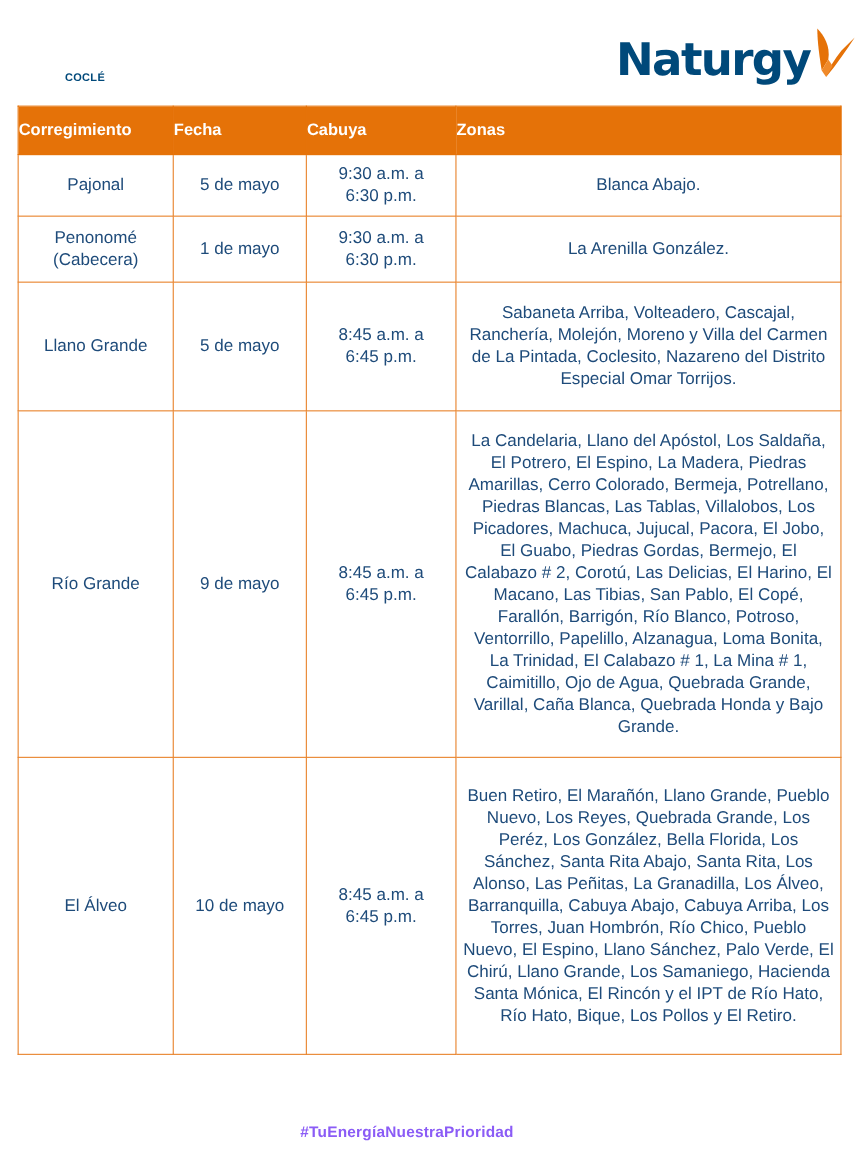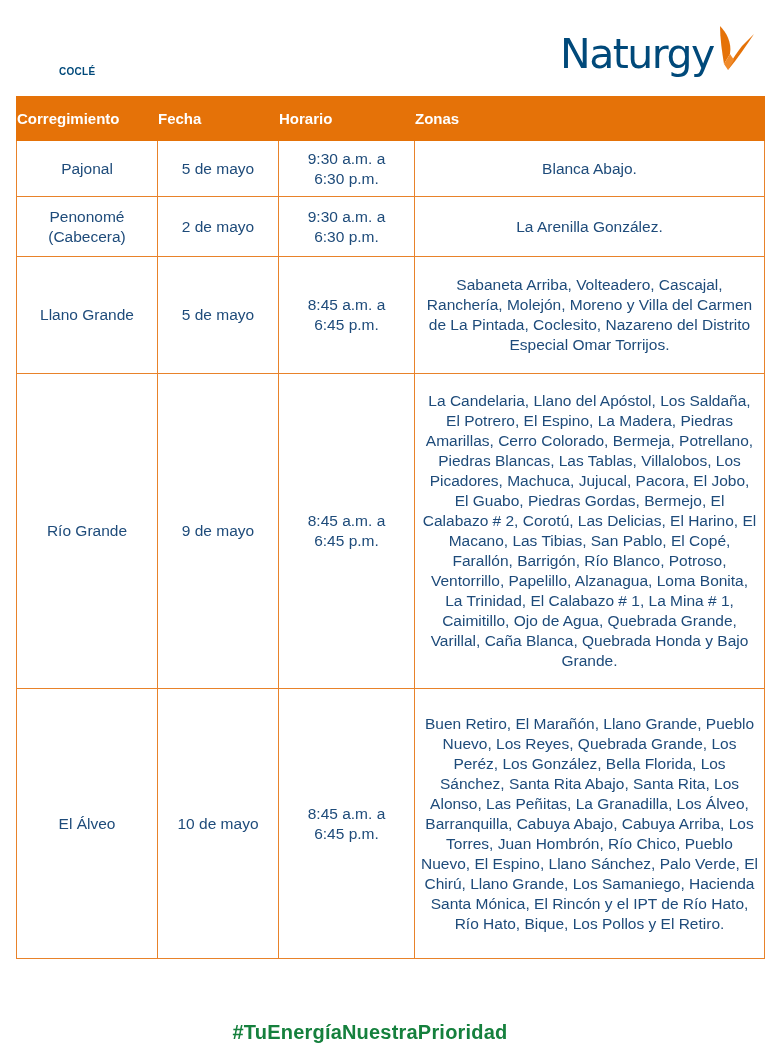--- a/index.html
+++ b/index.html
@@ -1,33 +1,33 @@
 <!DOCTYPE html>
 <html><head>
 <meta charset="utf-8">
 <style>
   html, body { margin: 0; padding: 0; background: #ffffff; }
   body { width: 780px; height: 1055px; position: relative; overflow: hidden;
          font-family: "Liberation Sans", "DejaVu Sans", sans-serif; color: #1e4b7a; }
   .logo { position: absolute; left: 560px; top: 26px; height: 56px; display: flex; align-items: flex-start; }
-  .logo-text { font-family: "DejaVu Sans", "Liberation Sans", sans-serif; font-weight: normal;
+  .logo-text { font-family: "DejaVu Sans", "Liberation Sans", sans-serif; font-weight: bold;
                font-size: 41px; color: #00497a; letter-spacing: -1.5px; line-height: 56px; }
   .logo svg { margin-left: 2px; margin-top: -2px; }
   .region { position: absolute; left: 59px; top: 66px; font-weight: bold; font-size: 10px;
             color: #00497a; letter-spacing: 0.3px; }
   table.sched { position: absolute; left: 16px; top: 96px; width: 748px;
                 border-collapse: collapse; table-layout: fixed; }
   table.sched th { background: #e57208; color: #ffffff; font-weight: bold; font-size: 15px;
                    height: 43px; padding: 0; border: 1.5px solid #e57208; text-align: left; }
   table.sched td { border: 1.5px solid #e8822a; text-align: center; vertical-align: middle;
                    font-size: 15.5px; line-height: 20px; color: #1e4b7a; padding: 0 6px; }
   td.zonas { padding: 4px 7px; }
   .c1 { width: 141px; } .c2 { width: 121px; } .c3 { width: 136px; } .c4 { width: 350px; }
   .hashtag { position: absolute; left: 0; width: 740px; top: 1021px; text-align: center;
-             font-weight: bold; font-size: 20px; color: #15803d; letter-spacing: 0.2px; }
+             font-weight: bold; font-size: 14px; color: #8b5cf6; letter-spacing: 0.2px; }
   .pre { white-space: pre-line; }
 </style>
 </head>
 <body>
 
 <div class="logo">
   <span class="logo-text">Naturgy</span>
   <svg width="40" height="52" viewBox="0 0 40 52">
     <path d="M4 2 C10 8, 16 18, 14 30 L8 40 C6 28, 4 14, 4 2 Z" fill="#e57208"></path>
     <path d="M38 10 C30 22, 22 34, 12 46 C14 38, 20 30, 26 22 C30 18, 34 14, 38 10 Z" fill="#e57208"></path>
@@ -41,36 +41,36 @@
   <colgroup>
       <col class="c1">
       <col class="c2">
       <col class="c3">
       <col class="c4">
     </colgroup>
   <thead>
     <tr>
       <th>Corregimiento</th>
       <th>Fecha</th>
-      <th>Horario</th>
+      <th>Cabuya</th>
       <th>Zonas</th>
     </tr>
   </thead>
   <tbody>
     <tr style="height:56px">
       <td class="pre">Pajonal</td>
       <td>5 de mayo</td>
       <td class="pre">9:30 a.m. a
 6:30 p.m.</td>
       <td class="zonas">Blanca Abajo.</td>
     </tr>
     <tr style="height:60px">
       <td class="pre">Penonomé
 (Cabecera)</td>
-      <td>2 de mayo</td>
+      <td>1 de mayo</td>
       <td class="pre">9:30 a.m. a
 6:30 p.m.</td>
       <td class="zonas">La Arenilla González.</td>
     </tr>
     <tr style="height:117px">
       <td class="pre">Llano Grande</td>
       <td>5 de mayo</td>
       <td class="pre">8:45 a.m. a
 6:45 p.m.</td>
       <td class="zonas">Sabaneta Arriba, Volteadero, Cascajal, Ranchería, Molejón, Moreno y Villa del Carmen de La Pintada, Coclesito, Nazareno del Distrito Especial Omar Torrijos.</td>

